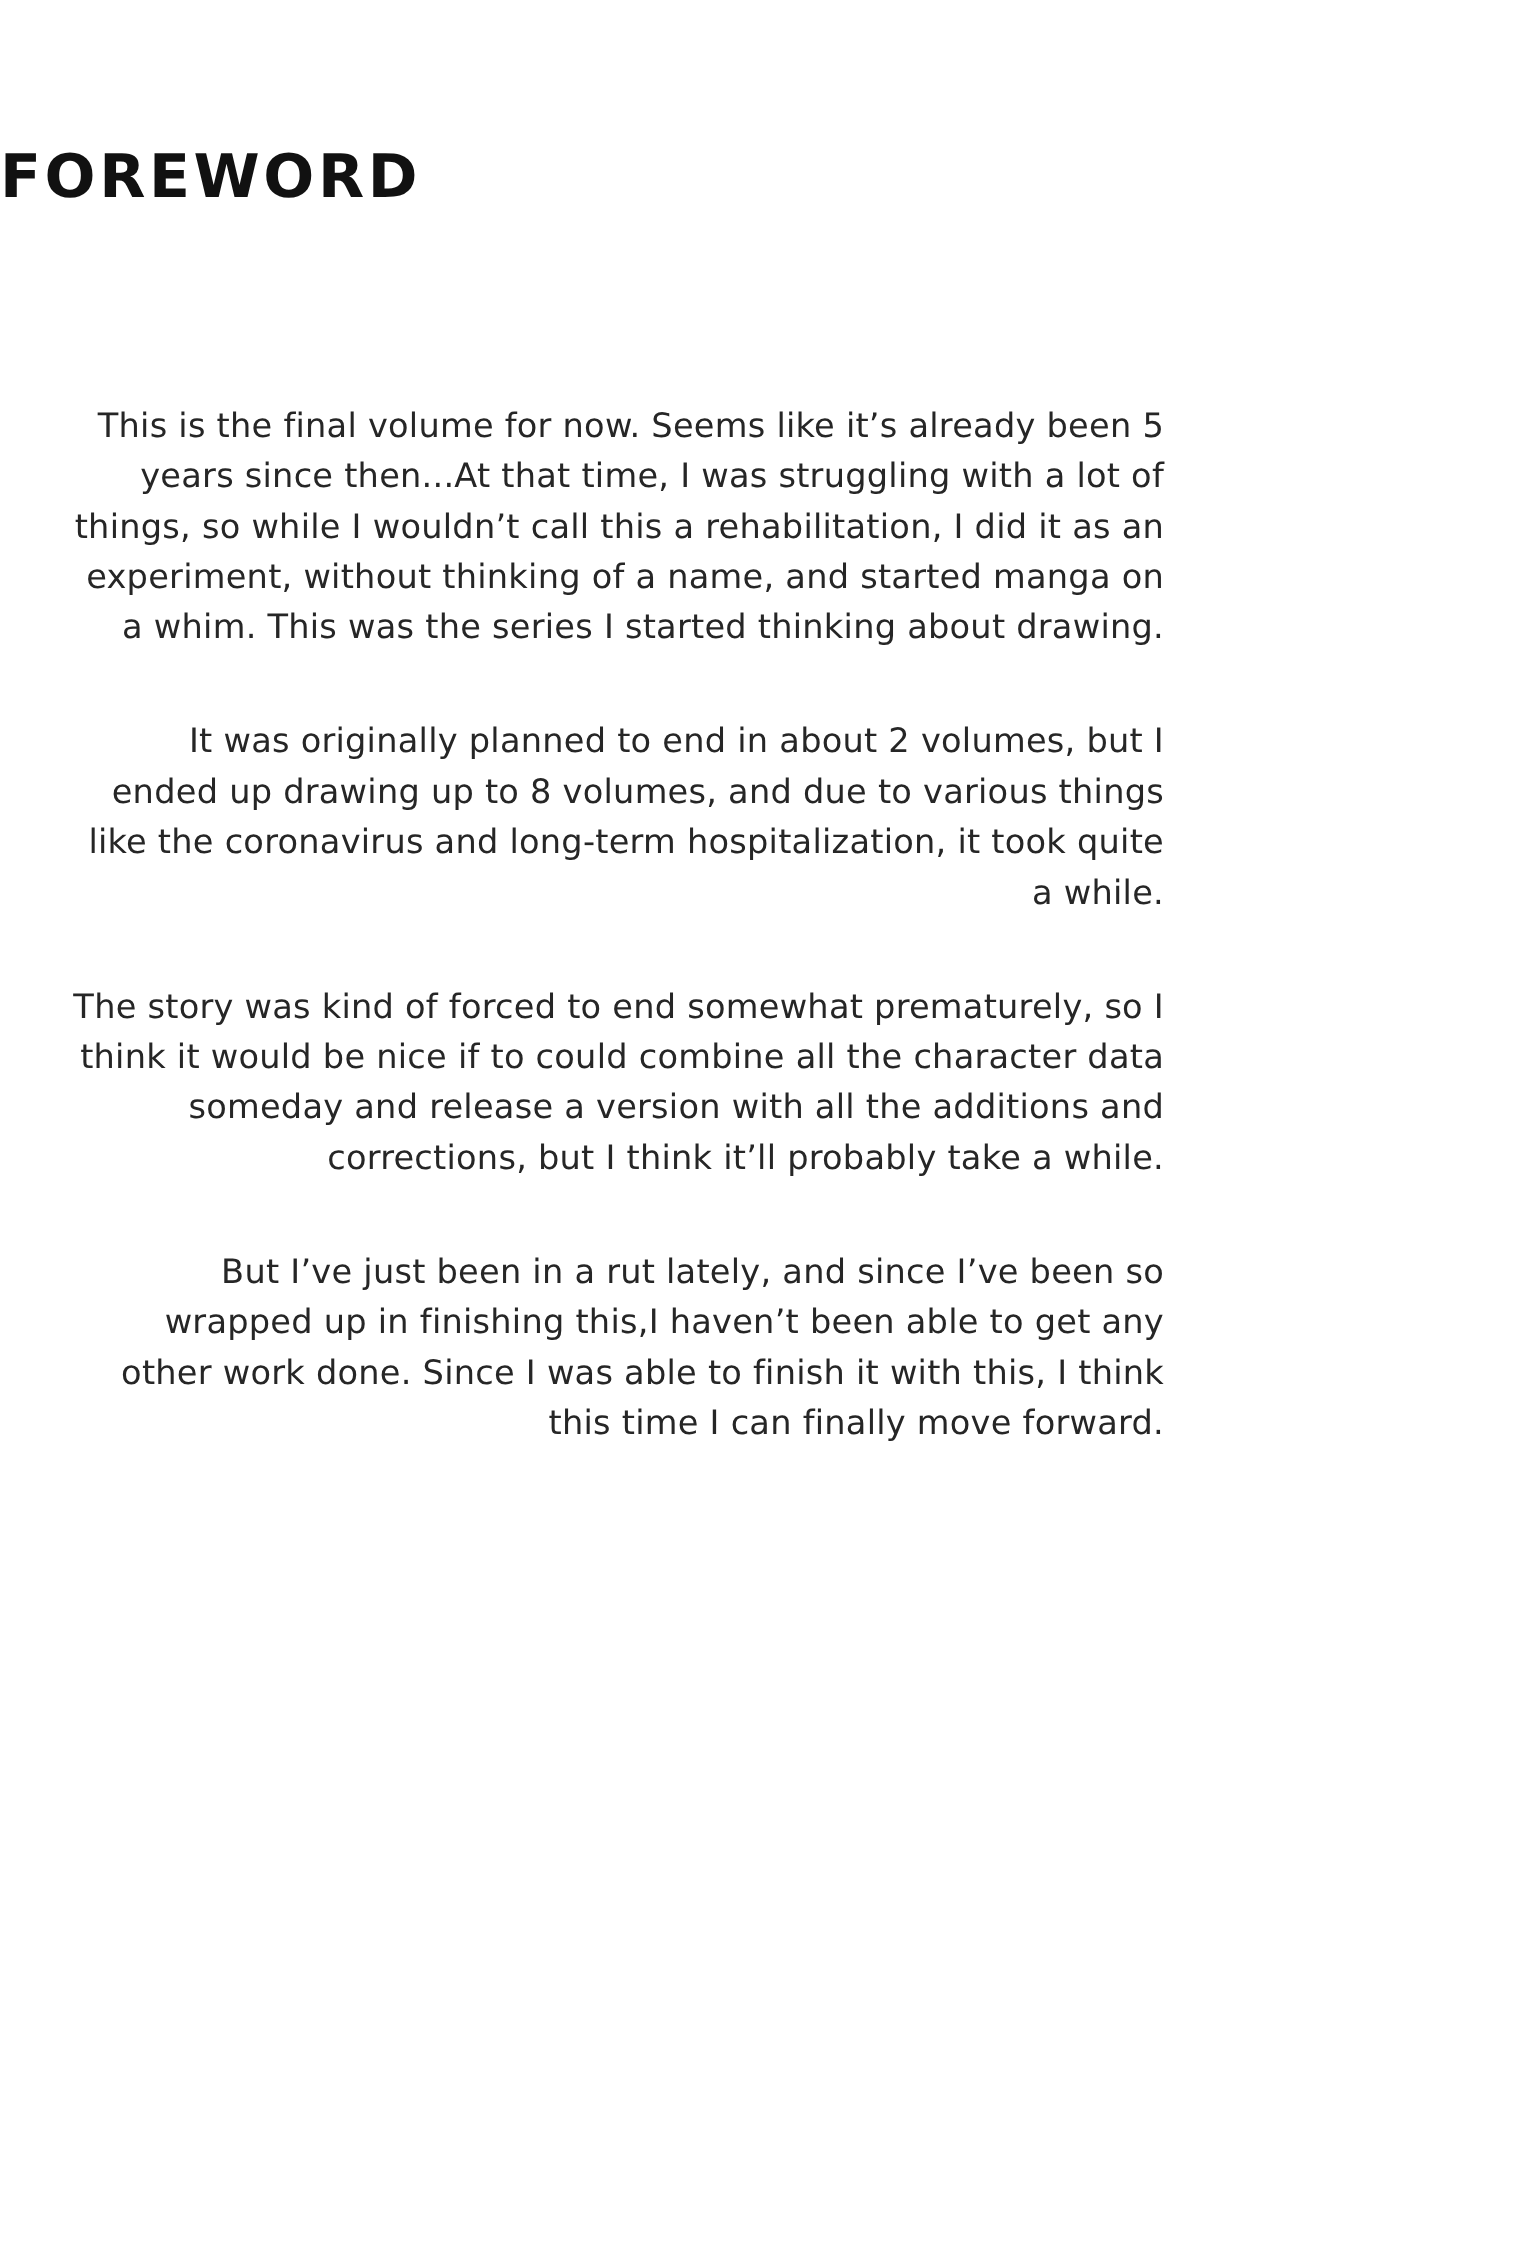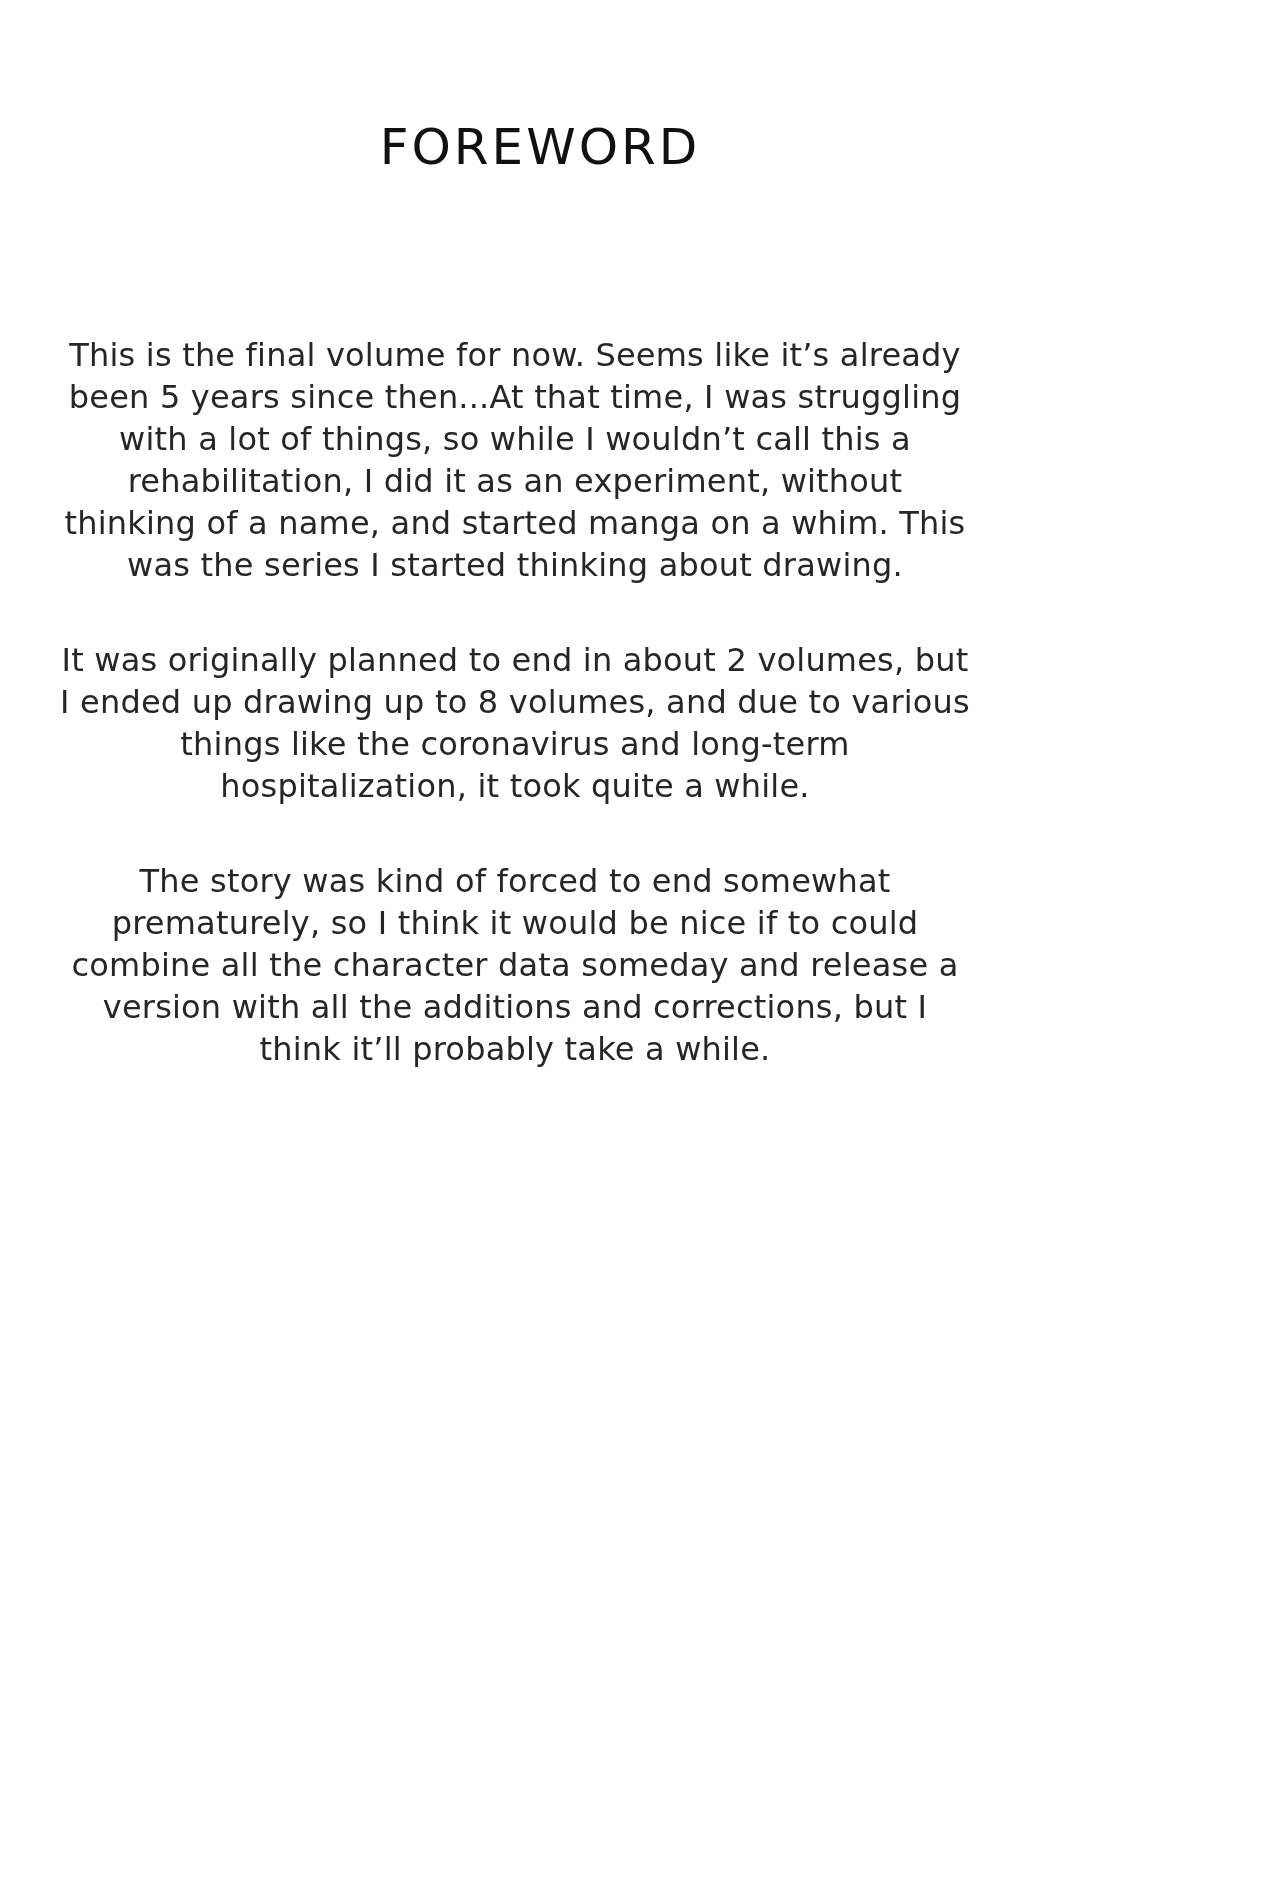--- a/index.html
+++ b/index.html
@@ -14,45 +14,46 @@
     color: #222222;
     overflow: hidden;
   }
   .page {
     width: 1030px;          
     margin: 0;
     padding: 118px 0 0 0;
     box-sizing: border-box;
   }
   .title {
-    text-align: center;
+    text-align: left;
     font-size: 50px;
-    font-weight: 400;
+    font-weight: 700;
     letter-spacing: 3px;
     color: #111111;
     margin: 0 0 0 0;
     width: 1080px;
   }
   .body-text {
     margin-top: 158px;      
     padding: 0 60px;
   }
   .body-text p {
-    text-align: center;
-    font-size: 32px;
+    text-align: right;
+    font-size: 28px;
     line-height: 42px;
     letter-spacing: 0.2px;
     margin: 0 0 53px 0;
     color: #262626;
   }
 </style>
 </head>
 <body>
 
 <div class="page">
   <h1 class="title">FOREWORD</h1>
 
   <div class="body-text">
     <p>This is the final volume for now. Seems like it’s already been 5 years since then...At that time, I was struggling with a lot of things, so while I wouldn’t call this a rehabilitation, I did it as an experiment, without thinking of a name, and started manga on a whim. This was the series I started thinking about drawing.</p>
     <p>It was originally planned to end in about 2 volumes, but I ended up drawing up to 8 volumes, and due to various things like the coronavirus and long-term hospitalization, it took quite a while.</p>
     <p>The story was kind of forced to end somewhat prematurely, so I think it would be nice if to could combine all the character data someday and release a version with all the additions and corrections, but I think it’ll probably take a while.</p>
+    <p>But I’ve just been in a rut lately, and since I’ve been so wrapped up in finishing this,I haven’t been able to get any other work done. Since I was able to finish it with this, I think this time I can finally move forward.</p>
   </div>
 </div>
 
 </body></html>

